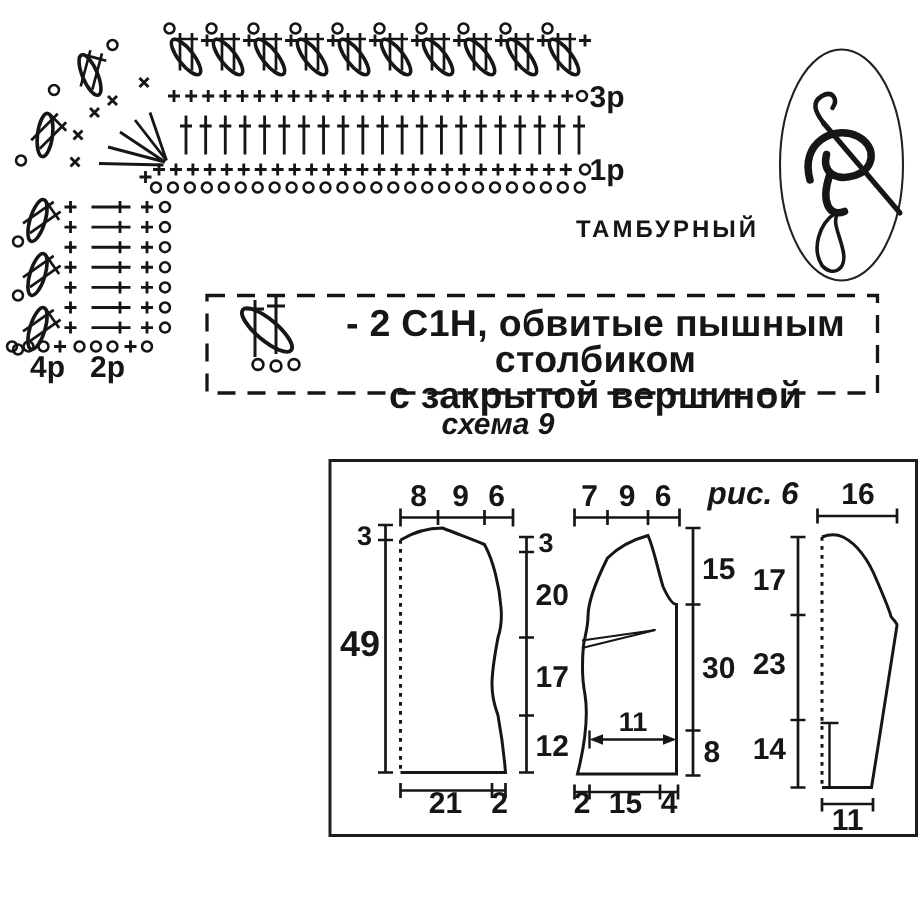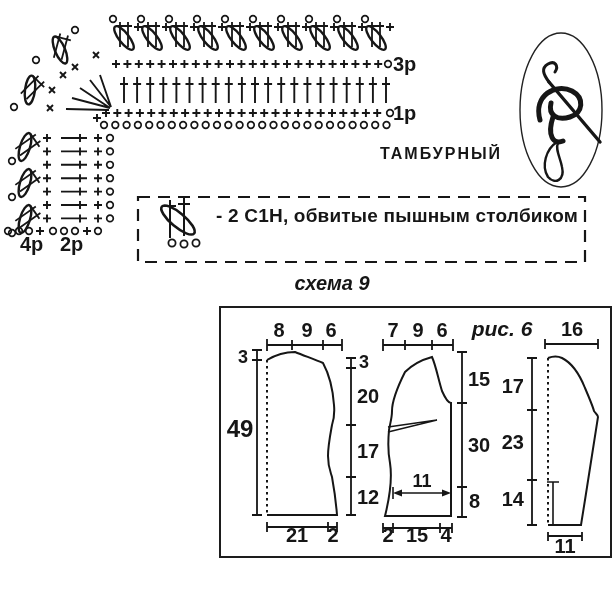--- a/index.html
+++ b/index.html
@@ -3,22 +3,22 @@
 <meta charset="utf-8">
 <style>
   :root{ --ink:#161616; --paper:#ffffff; }
   html,body{margin:0;padding:0;background:#fff;}
   .page{position:relative;width:614px;height:599px;background:var(--paper);
         font-family:"Liberation Sans",sans-serif;color:var(--ink);overflow:hidden;}
   svg{color:var(--ink);}
   .abs{position:absolute;}
   .panel{position:absolute;border:2px solid #1d1d1d;background:#fff;}
   .legend-text{position:absolute;left:216px;top:204px;width:362px;text-align:center;
-       font-size:19px;font-weight:600;line-height:24px;letter-spacing:.2px;}
-  .tambour{position:absolute;left:380px;top:143px;width:152px;
+       font-size:25px;font-weight:600;line-height:24px;letter-spacing:.2px;}
+  .tambour{position:absolute;left:369px;top:143px;width:152px;text-align:center;
        font-weight:800;font-size:16px;letter-spacing:2px;line-height:21px;}
   .caption{font-style:italic;font-weight:700;font-size:20px;text-align:center;}
   .schema-cap{position:absolute;left:252px;top:272px;width:160px;}
   text{fill:currentColor;font-family:"Liberation Sans",sans-serif;}
   .num{font-size:20px;font-weight:700;}
   .num-s{font-size:18px;font-weight:700;}
   .num-l{font-size:24px;font-weight:700;}
   .rowlab{font-size:20px;font-weight:600;}
   .svgcap{font-size:21px;font-weight:700;font-style:italic;}
 </style>
@@ -258,20 +258,21 @@
       <path d="M557,142C546,149 541,166 548,177C555,185 565,180 562,167C560,157 555,149 558,143" stroke="currentColor" stroke-width="2.4" fill="none"></path>
     </g>
   </svg>
 
   <div class="tambour">
     <div>ТАМБУРНЫЙ</div>
   </div>
 
   <div class="legend-text">
     <div>- 2 С1Н, обвитые пышным столбиком</div>
+    <div>с закрытой вершиной</div>
   </div>
 
   <div class="caption schema-cap">схема 9</div>
 
 
   <div class="panel" style="left:219px;top:306px;width:389px;height:248px">
     <svg width="389" height="248" viewBox="0 0 389 248">
       <text class="svgcap" x="281" y="28" text-anchor="middle">рис. 6</text>
 
       <g>

